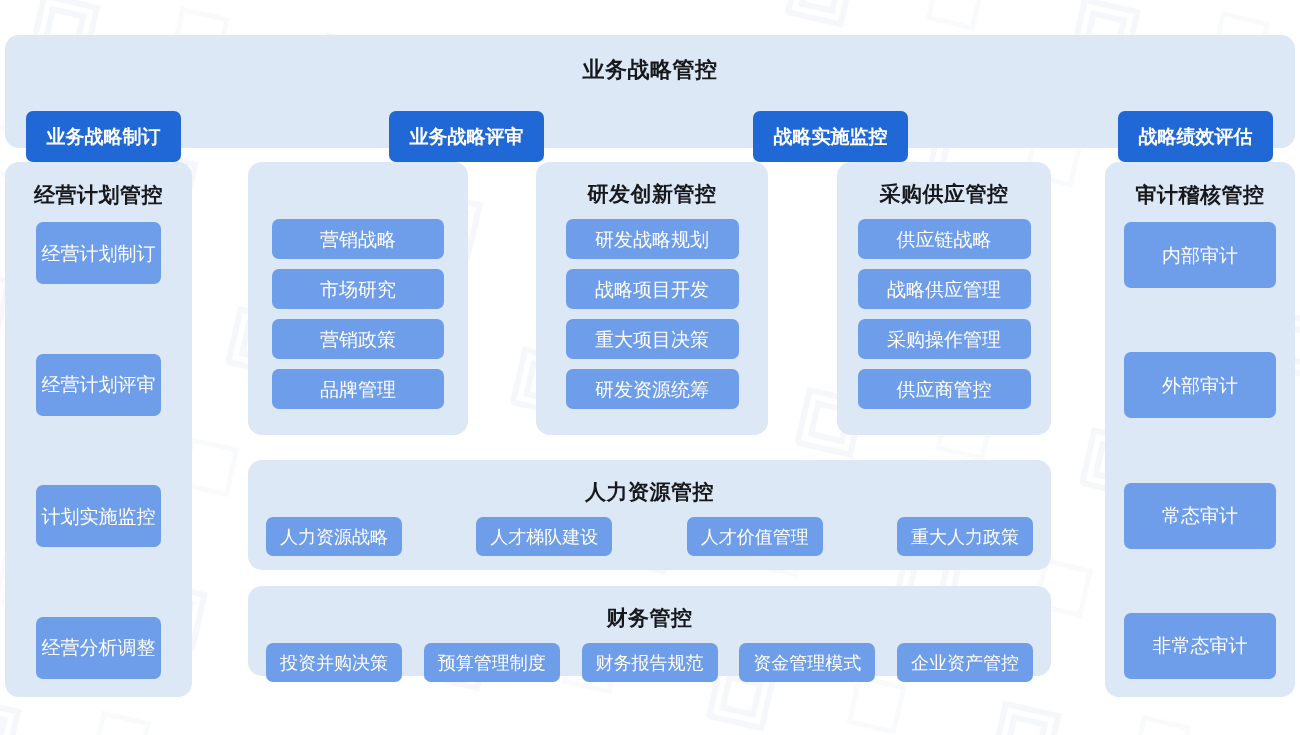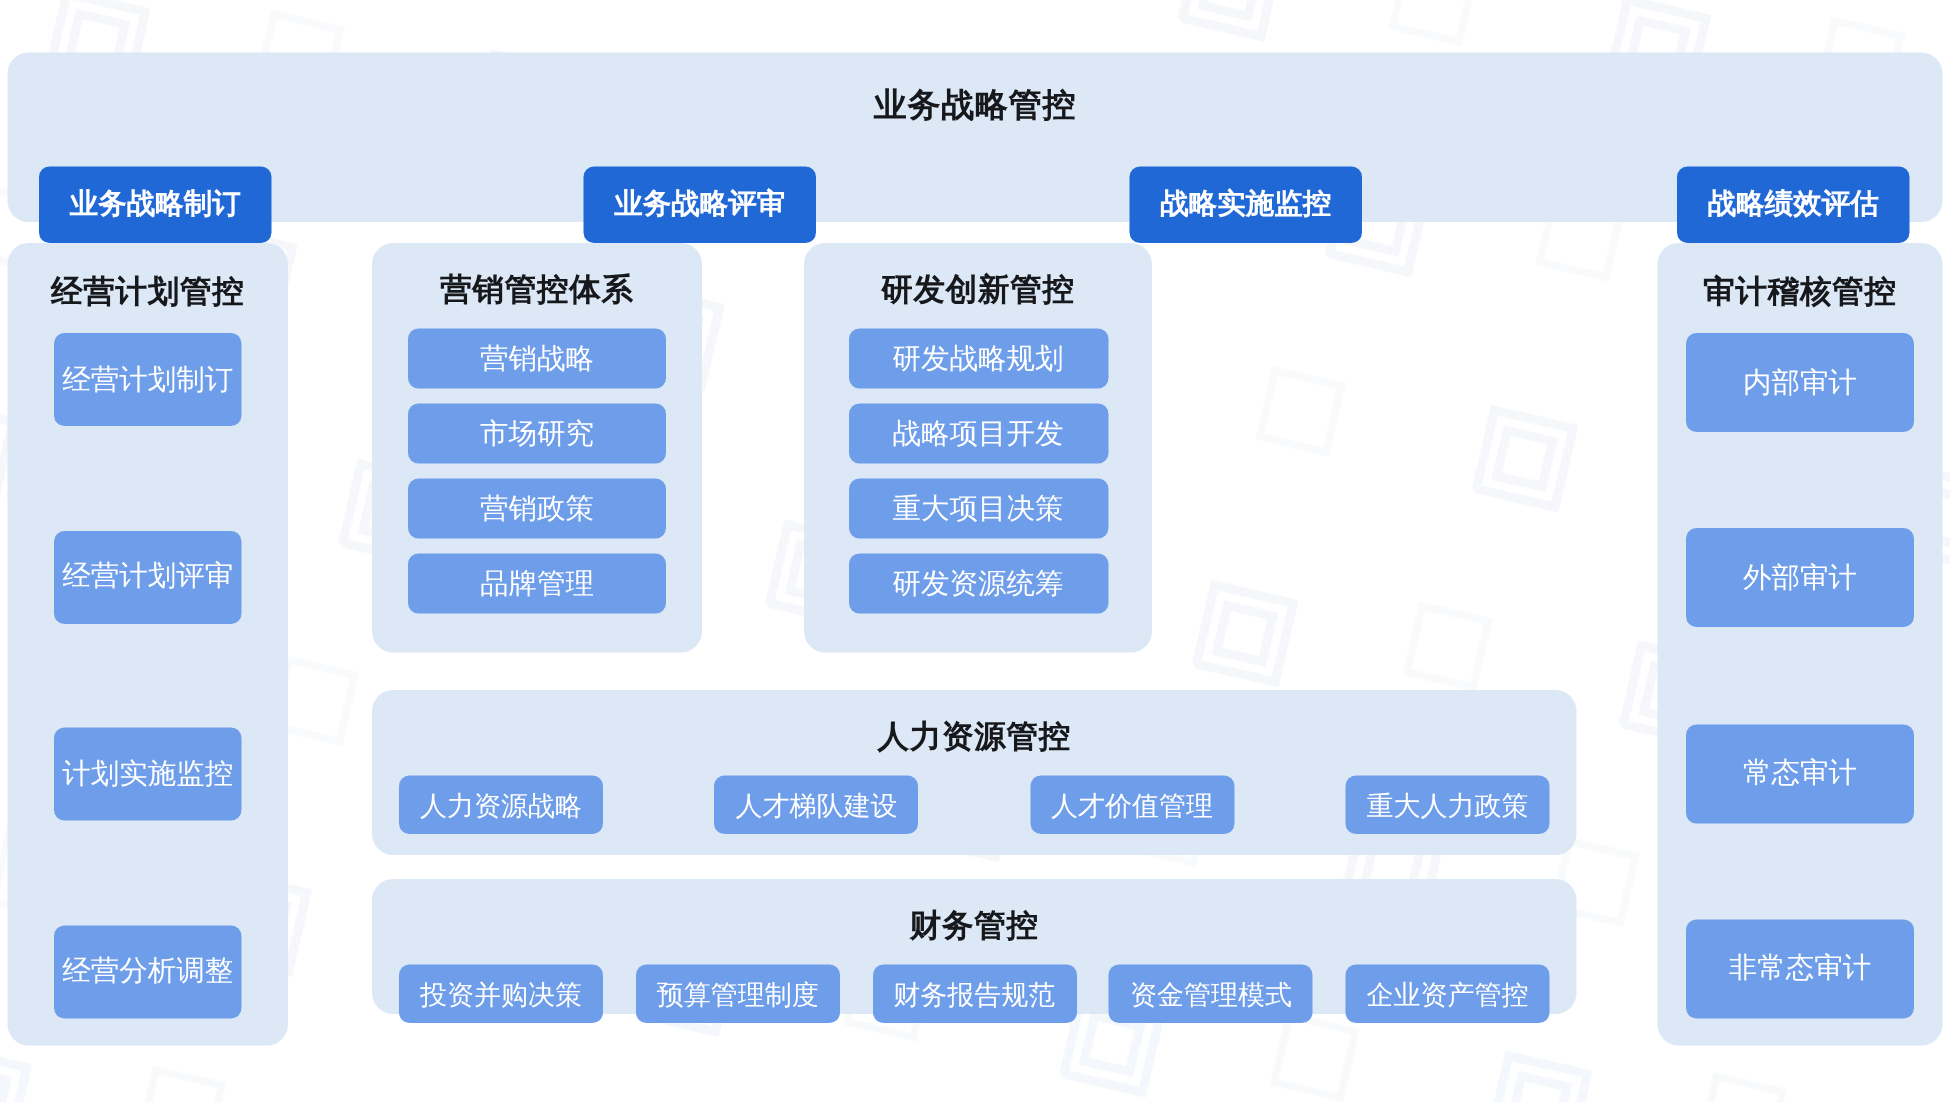--- a/index.html
+++ b/index.html
@@ -211,39 +211,47 @@
     <div class="panel-title">经营计划管控</div>
     <div class="stack">
       <div class="btn btn-light">经营计划制订</div>
       <div class="btn btn-light">经营计划评审</div>
       <div class="btn btn-light">计划实施监控</div>
       <div class="btn btn-light">经营分析调整</div>
     </div>
   </section>
 
   <section class="panel col-mid" id="col-mkt">
-    <div class="panel-title">营销管控体系</div>
     <div class="stack">
       <div class="btn btn-light">营销战略</div>
       <div class="btn btn-light">市场研究</div>
       <div class="btn btn-light">营销政策</div>
       <div class="btn btn-light">品牌管理</div>
     </div>
   </section>
 
   <section class="panel col-mid" id="col-rnd">
     <div class="panel-title">研发创新管控</div>
     <div class="stack">
       <div class="btn btn-light">研发战略规划</div>
       <div class="btn btn-light">战略项目开发</div>
       <div class="btn btn-light">重大项目决策</div>
       <div class="btn btn-light">研发资源统筹</div>
     </div>
   </section>
 
+  <section class="panel col-mid" id="col-pur">
+    <div class="panel-title">采购供应管控</div>
+    <div class="stack">
+      <div class="btn btn-light">供应链战略</div>
+      <div class="btn btn-light">战略供应管理</div>
+      <div class="btn btn-light">采购操作管理</div>
+      <div class="btn btn-light">供应商管控</div>
+    </div>
+  </section>
 
   <section class="panel col-tall" id="col-audit">
     <div class="panel-title">审计稽核管控</div>
     <div class="stack">
       <div class="btn btn-light">内部审计</div>
       <div class="btn btn-light">外部审计</div>
       <div class="btn btn-light">常态审计</div>
       <div class="btn btn-light">非常态审计</div>
     </div>
   </section>

